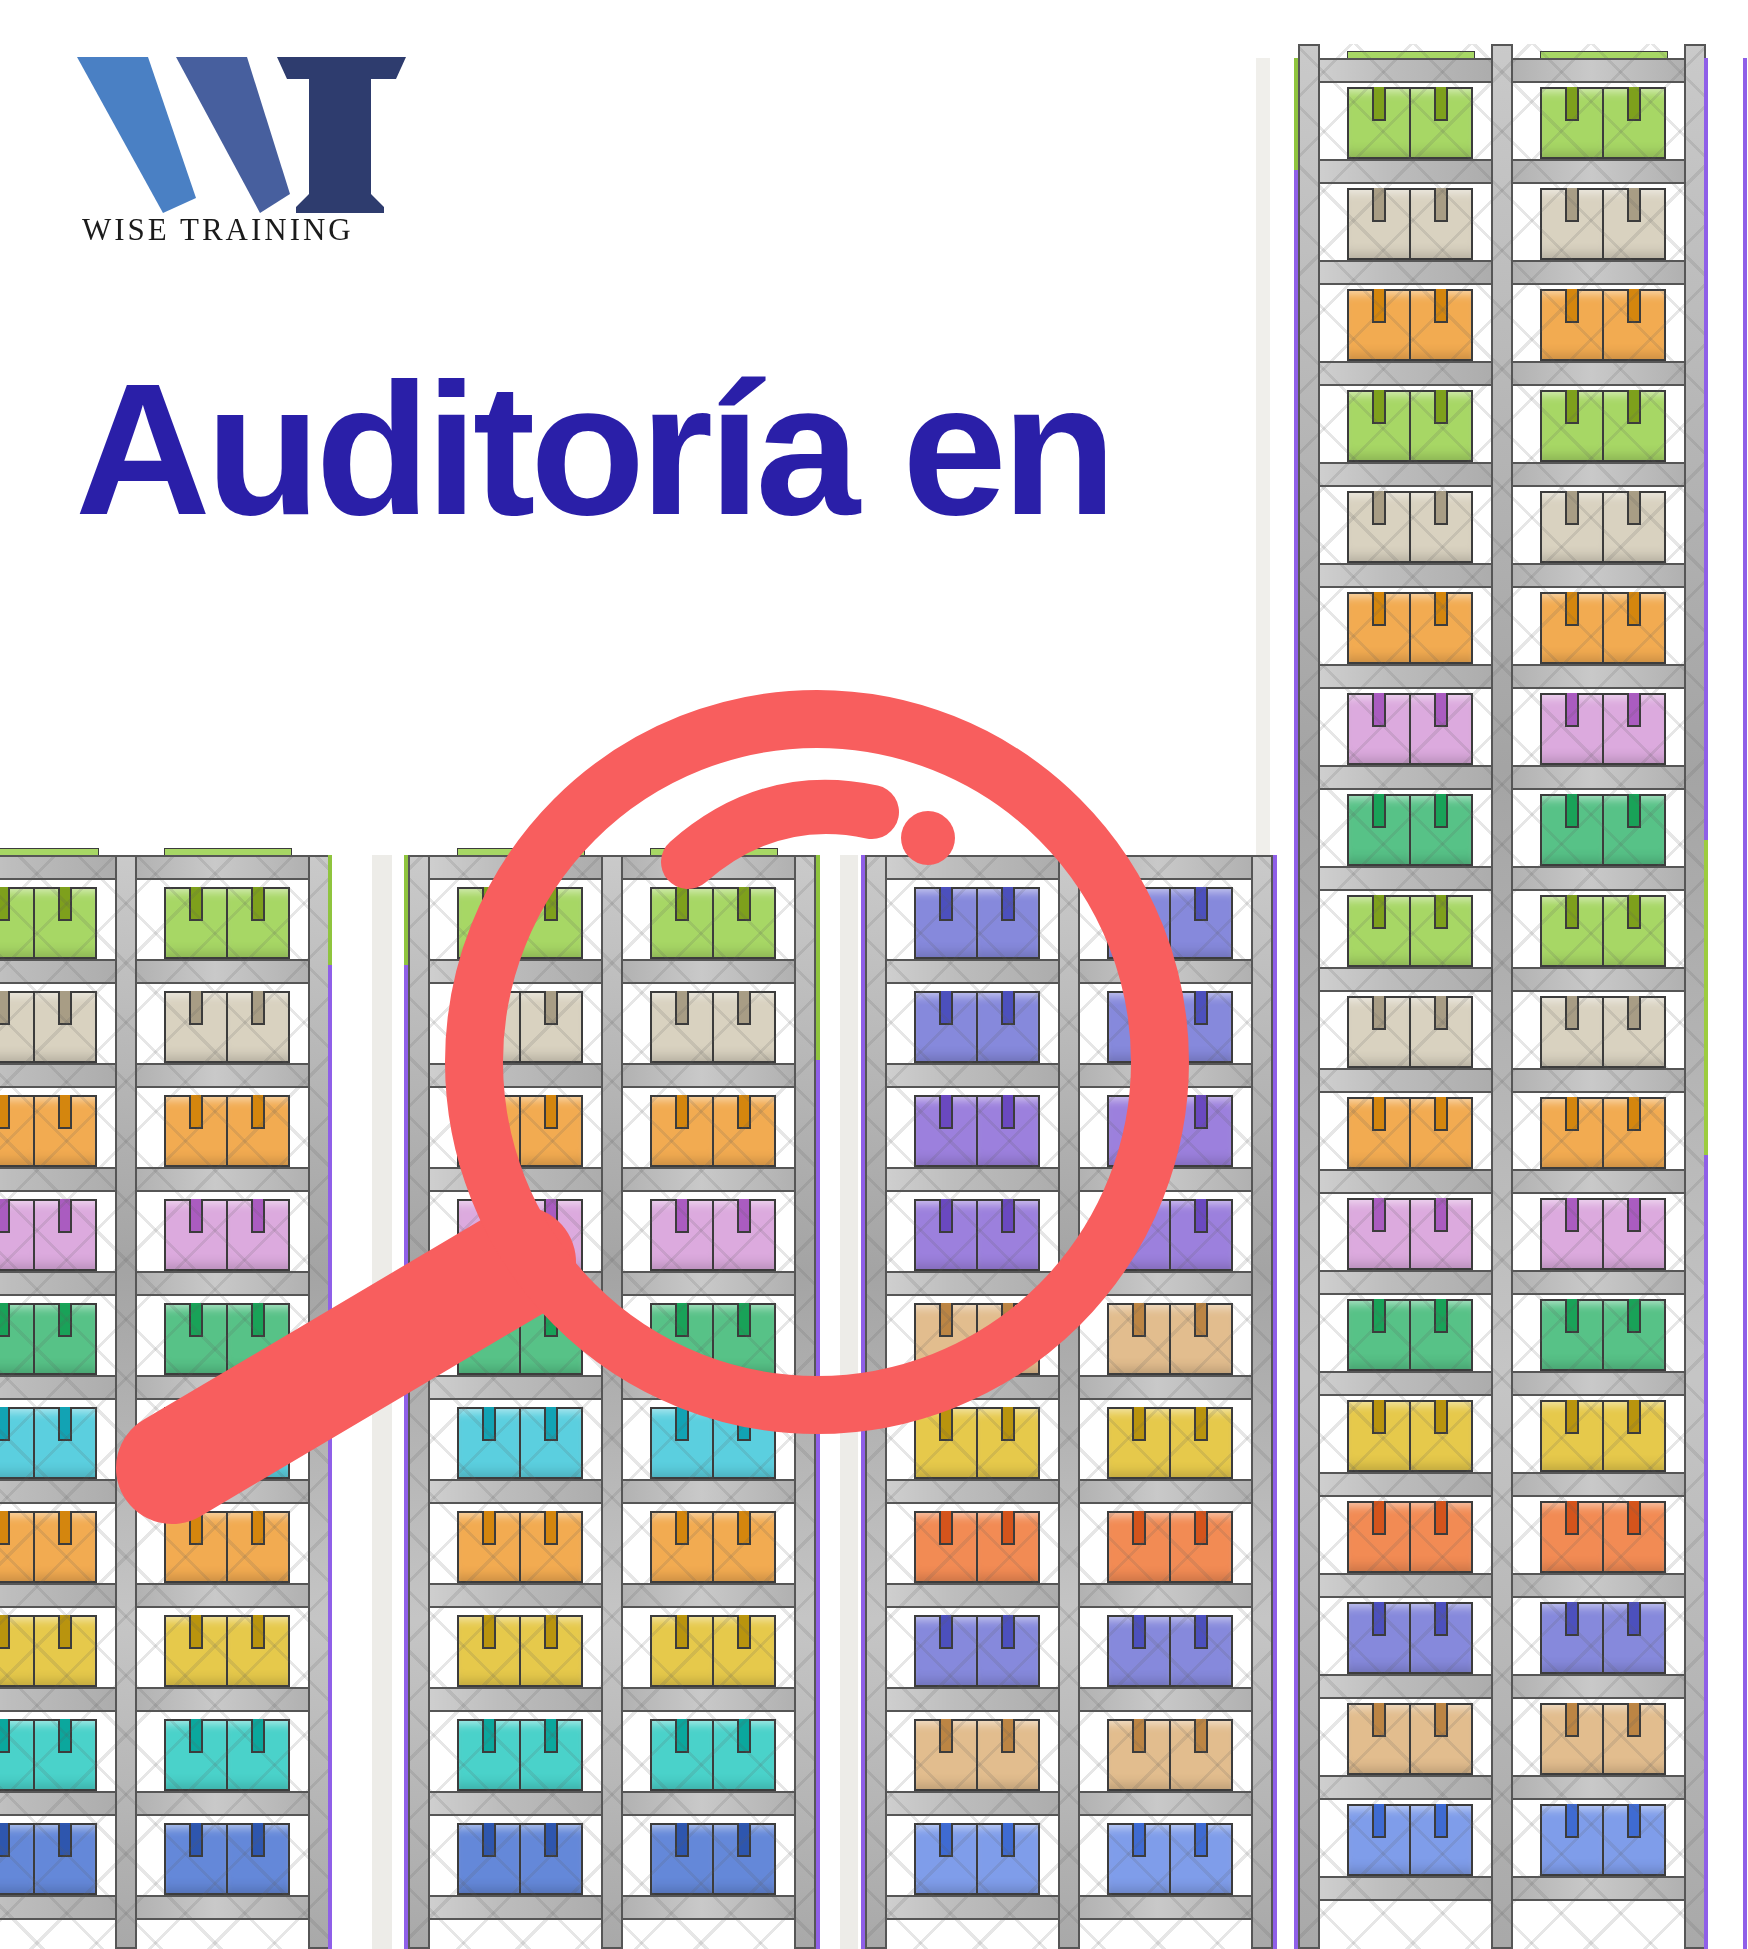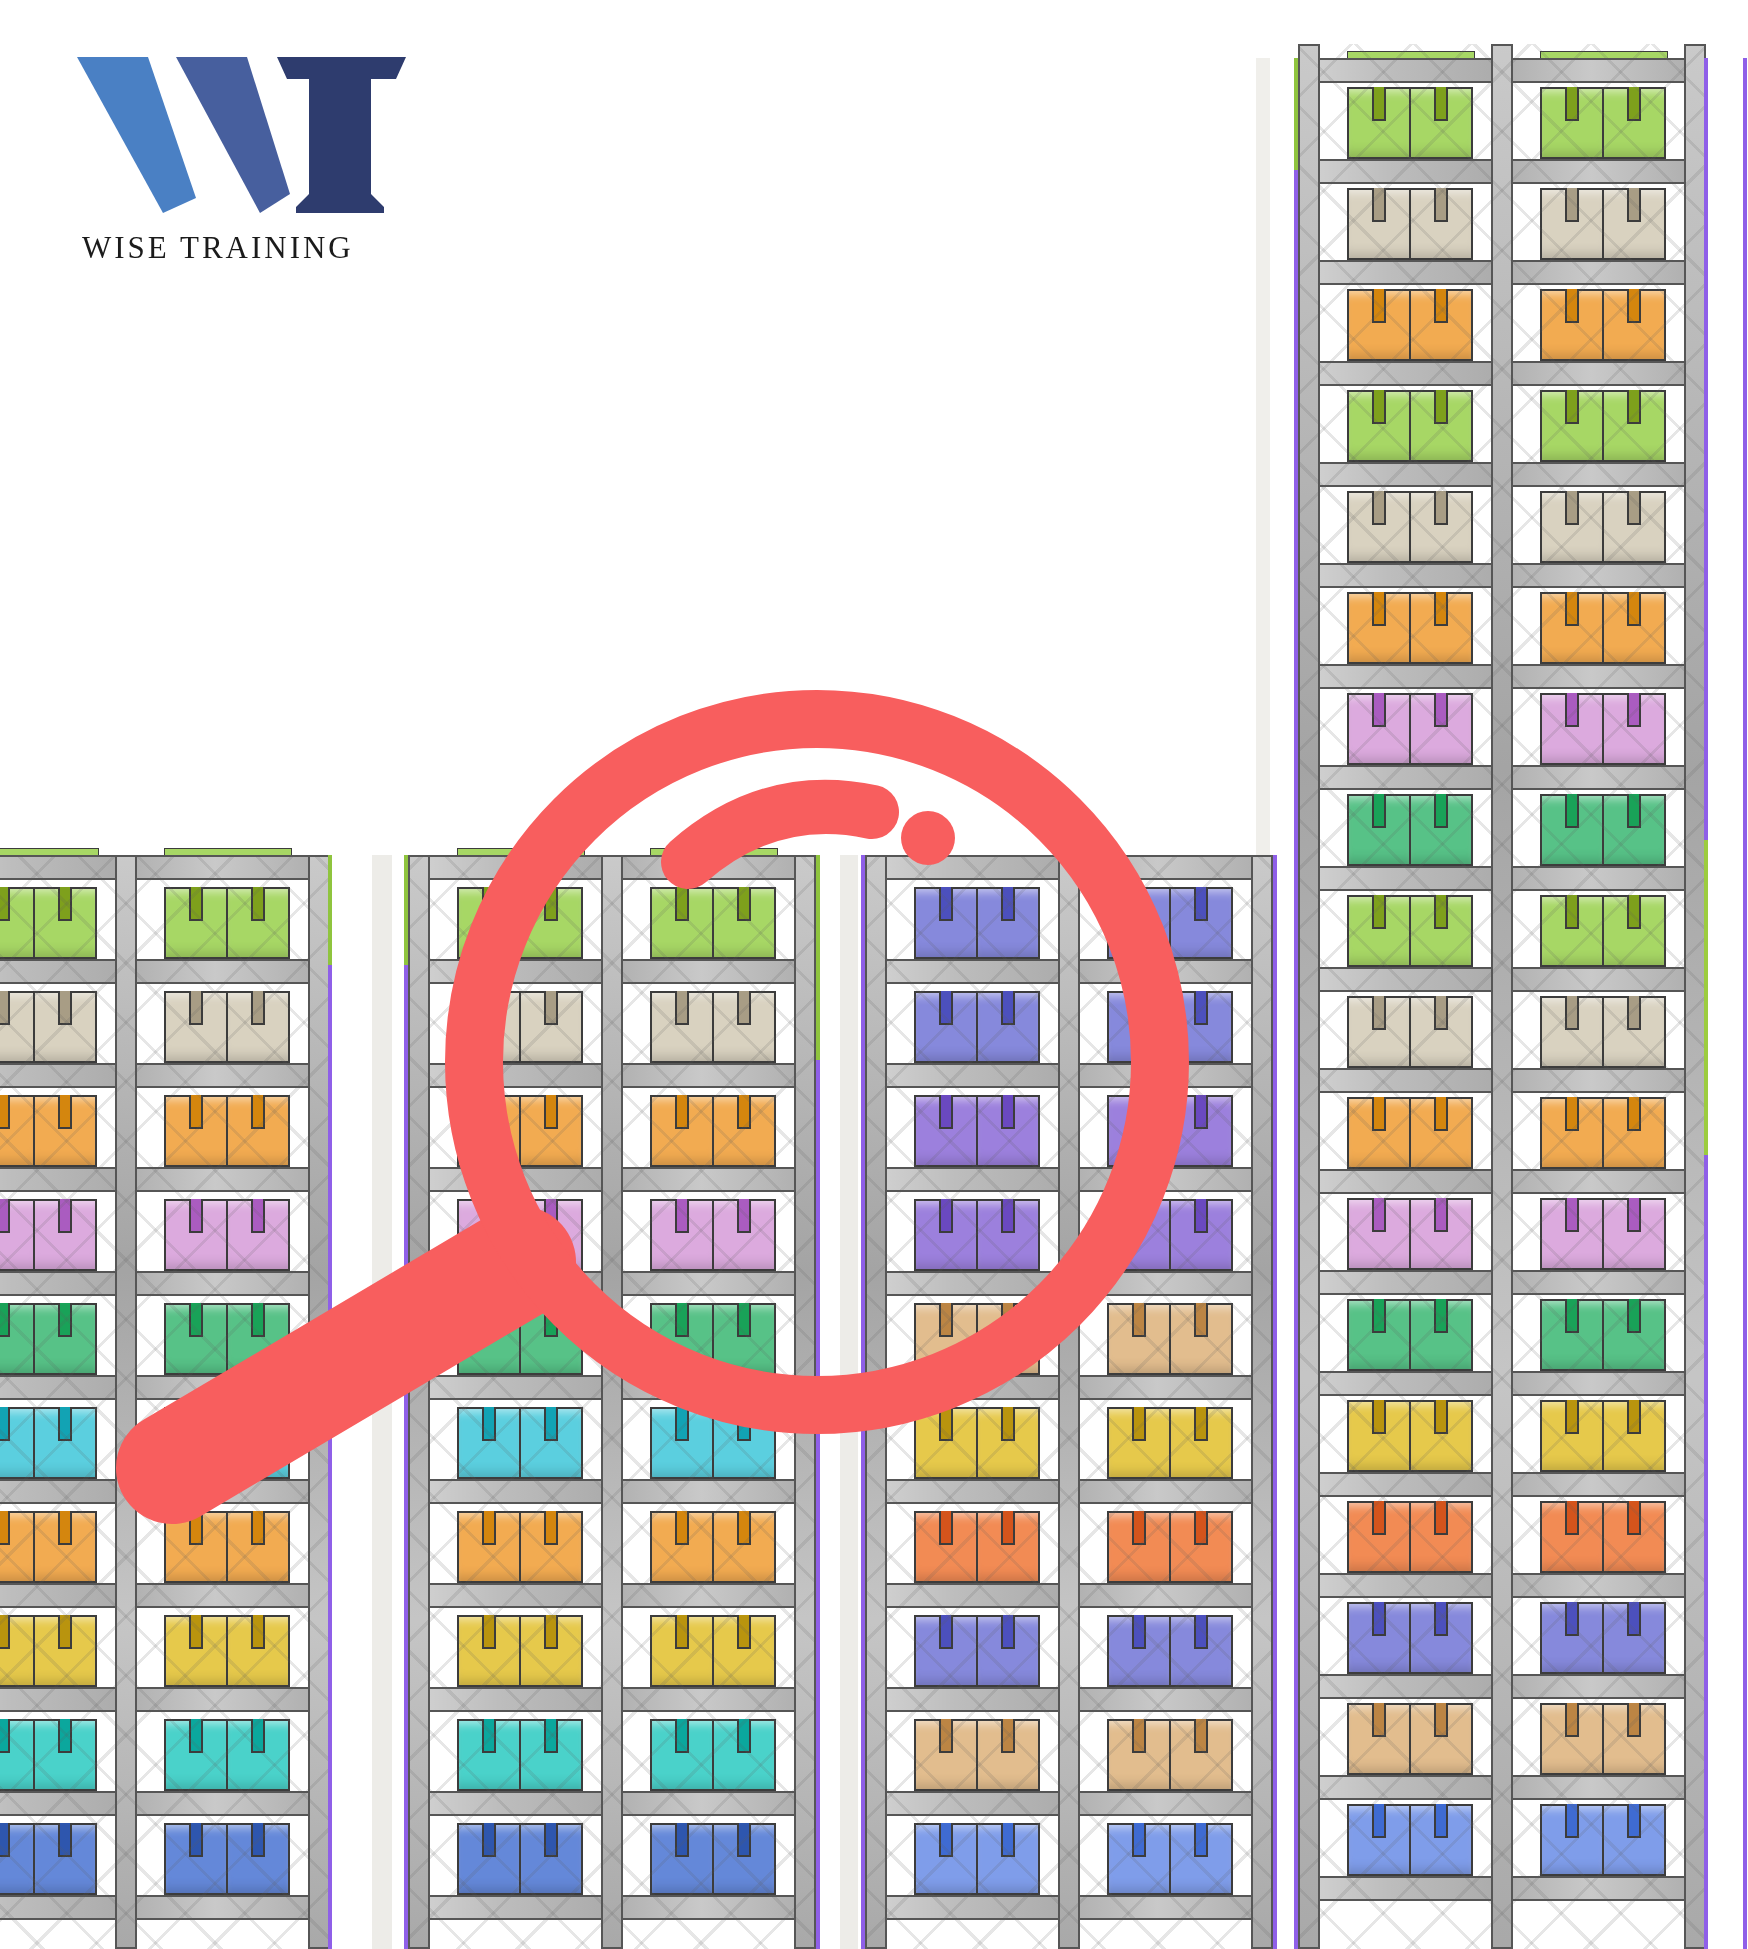--- a/index.html
+++ b/index.html
@@ -14,21 +14,21 @@
   .pair{display:flex}
   .box{width:64px;height:72px;border:2px solid #3c3c3c;box-sizing:border-box;position:relative;
        box-shadow:inset 0 9px 10px -6px rgba(255,255,255,.55), inset 0 -12px 12px -8px rgba(0,0,0,.18)}
   .box+.box{margin-left:-2px}
   .strap{position:absolute;left:50%;margin-left:-7px;top:-2px;width:14px;height:34px;border:2px solid #3c3c3c;border-top:none;box-sizing:border-box}
   .sliver{border:1px solid #3c3c3c;border-bottom:none;box-sizing:border-box}
   .hatch{left:0;top:0;pointer-events:none;
        background:repeating-linear-gradient(45deg,rgba(90,90,90,.15) 0 3px,transparent 3px 42px),
                   repeating-linear-gradient(-45deg,rgba(90,90,90,.15) 0 3px,transparent 3px 42px)}
   #logo-svg{position:absolute;left:60px;top:40px;width:360px;height:180px}
-  #brand{position:absolute;left:82px;top:230px;font-family:"Liberation Serif",serif;font-size:31px;letter-spacing:3px;color:#1b1b1b;white-space:nowrap}
+  #brand{position:absolute;left:82px;top:212px;font-family:"Liberation Serif",serif;font-size:31px;letter-spacing:3px;color:#1b1b1b;white-space:nowrap}
   #title{position:absolute;left:75px;top:336px;font-weight:700;font-size:188px;line-height:227px;letter-spacing:-5px;white-space:nowrap}
   #magnifier{position:absolute;left:0;top:0;width:1748px;height:1949px;pointer-events:none}
 </style>
 </head>
 <body>
 
 <div id="poster">
 
   <div id="illustration">
       <div class="stripe" style="left: 372px; top: 855px; width: 20px; height: 1094px; background: rgb(237, 236, 232);"></div>
@@ -902,20 +902,21 @@
   <svg id="logo-svg" viewBox="60 40 360 180" aria-hidden="true">
     <polygon points="77,57 148,57 196,198 163,213" fill="#4a80c4"></polygon>
     <polygon points="176,57 247,57 290,194 260,213" fill="#475f9e"></polygon>
     <polygon points="277,57 406,57 396,79 287,79" fill="#2e3c6e"></polygon>
     <polygon points="309,79 371,79 371,194 384,207 384,213 296,213 296,207 309,194" fill="#2e3c6e"></polygon>
   </svg>
 
   <div id="brand">WISE TRAINING</div>
 
   <div id="title" style="color: rgb(42, 31, 168);">
+    <div>Auditoría en</div>
   </div>
 
 <svg viewBox="0 0 1748 1949" id="magnifier">
       <line x1="520" y1="1262" x2="172" y2="1468" stroke="#f85e5e" stroke-width="112" stroke-linecap="round"></line>
       <circle cx="817" cy="1062" r="343" fill="none" stroke="#f85e5e" stroke-width="58"></circle>
       <path d="M 688 862 Q 770 790 872 812" fill="none" stroke="#f85e5e" stroke-width="54" stroke-linecap="round"></path>
       <circle cx="928" cy="838" r="27" fill="#f85e5e"></circle>
     </svg>
   </div>
 

